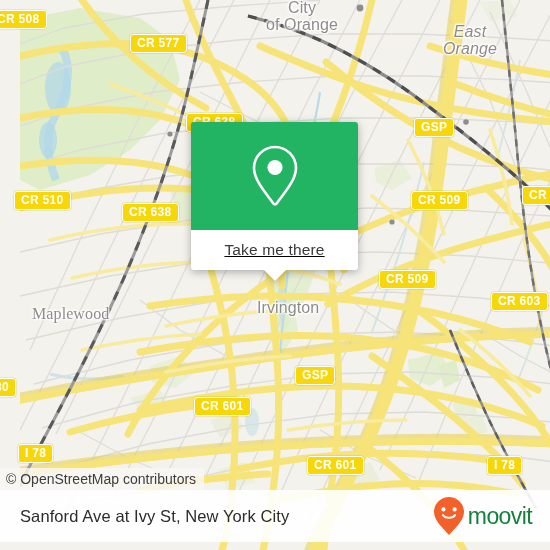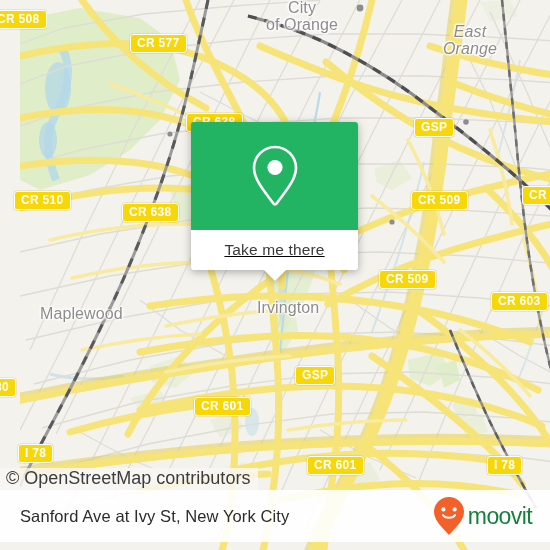--- a/index.html
+++ b/index.html
@@ -52,23 +52,23 @@
   #callout-tail{
     position:absolute;left:50%;top:100%;margin-left:-11px;
     width:0;height:0;border-left:11px solid transparent;
     border-right:11px solid transparent;border-top:11px solid #fff;
   }
   .pin-svg{display:block;}
 
   
   #attribution{
     position:absolute;left:0;top:468px;height:22px;
-    display:flex;align-items:flex-start;
+    display:flex;align-items:center;
     background:rgba(248,247,242,.86);padding:0 8px 0 6px;
-    font-size:18px;color:#3c3c3c;white-space:nowrap;
+    font-size:14px;color:#3c3c3c;white-space:nowrap;
   }
 
   
   #bottombar{
     position:absolute;left:0;right:0;top:490px;height:52px;
     background:rgba(255,255,255,.90);
     display:flex;align-items:center;justify-content:space-between;
     padding:0 18px 0 20px;box-sizing:border-box;gap:13px;
   }
   #bottom-title{font-size:16.5px;color:#2c2c2c;letter-spacing:.1px;white-space:nowrap;}
@@ -250,21 +250,21 @@
     </svg>
 
     <div class="place big" style="left:266px;top:0px;text-align:center;">
       <div>City</div>
       <div>of Orange</div>
     </div>
     <div class="place big" style="left:443px;top:24px;text-align:center;font-style:italic;">
       <div>East</div>
       <div>Orange</div>
     </div>
-    <div class="place big" style="left:40px;top:306px;">Maplewood</div>
+    <div class="place big" style="left:32px;top:306px;font-family:Liberation Serif, serif;">Maplewood</div>
     <div class="place big" style="left:257px;top:300px;">Irvington</div>
 
     <div class="shield" style="left:-10px;top:10px;">CR 508</div>
     <div class="shield" style="left:130px;top:34px;">CR 577</div>
     <div class="shield" style="left:186px;top:113px;">CR 638</div>
     <div class="shield" style="left:414px;top:118px;">GSP</div>
     <div class="shield" style="left:14px;top:191px;">CR 510</div>
     <div class="shield" style="left:122px;top:203px;">CR 638</div>
     <div class="shield" style="left:411px;top:191px;">CR 509</div>
     <div class="shield" style="left:522px;top:186px;">CR 5</div>

